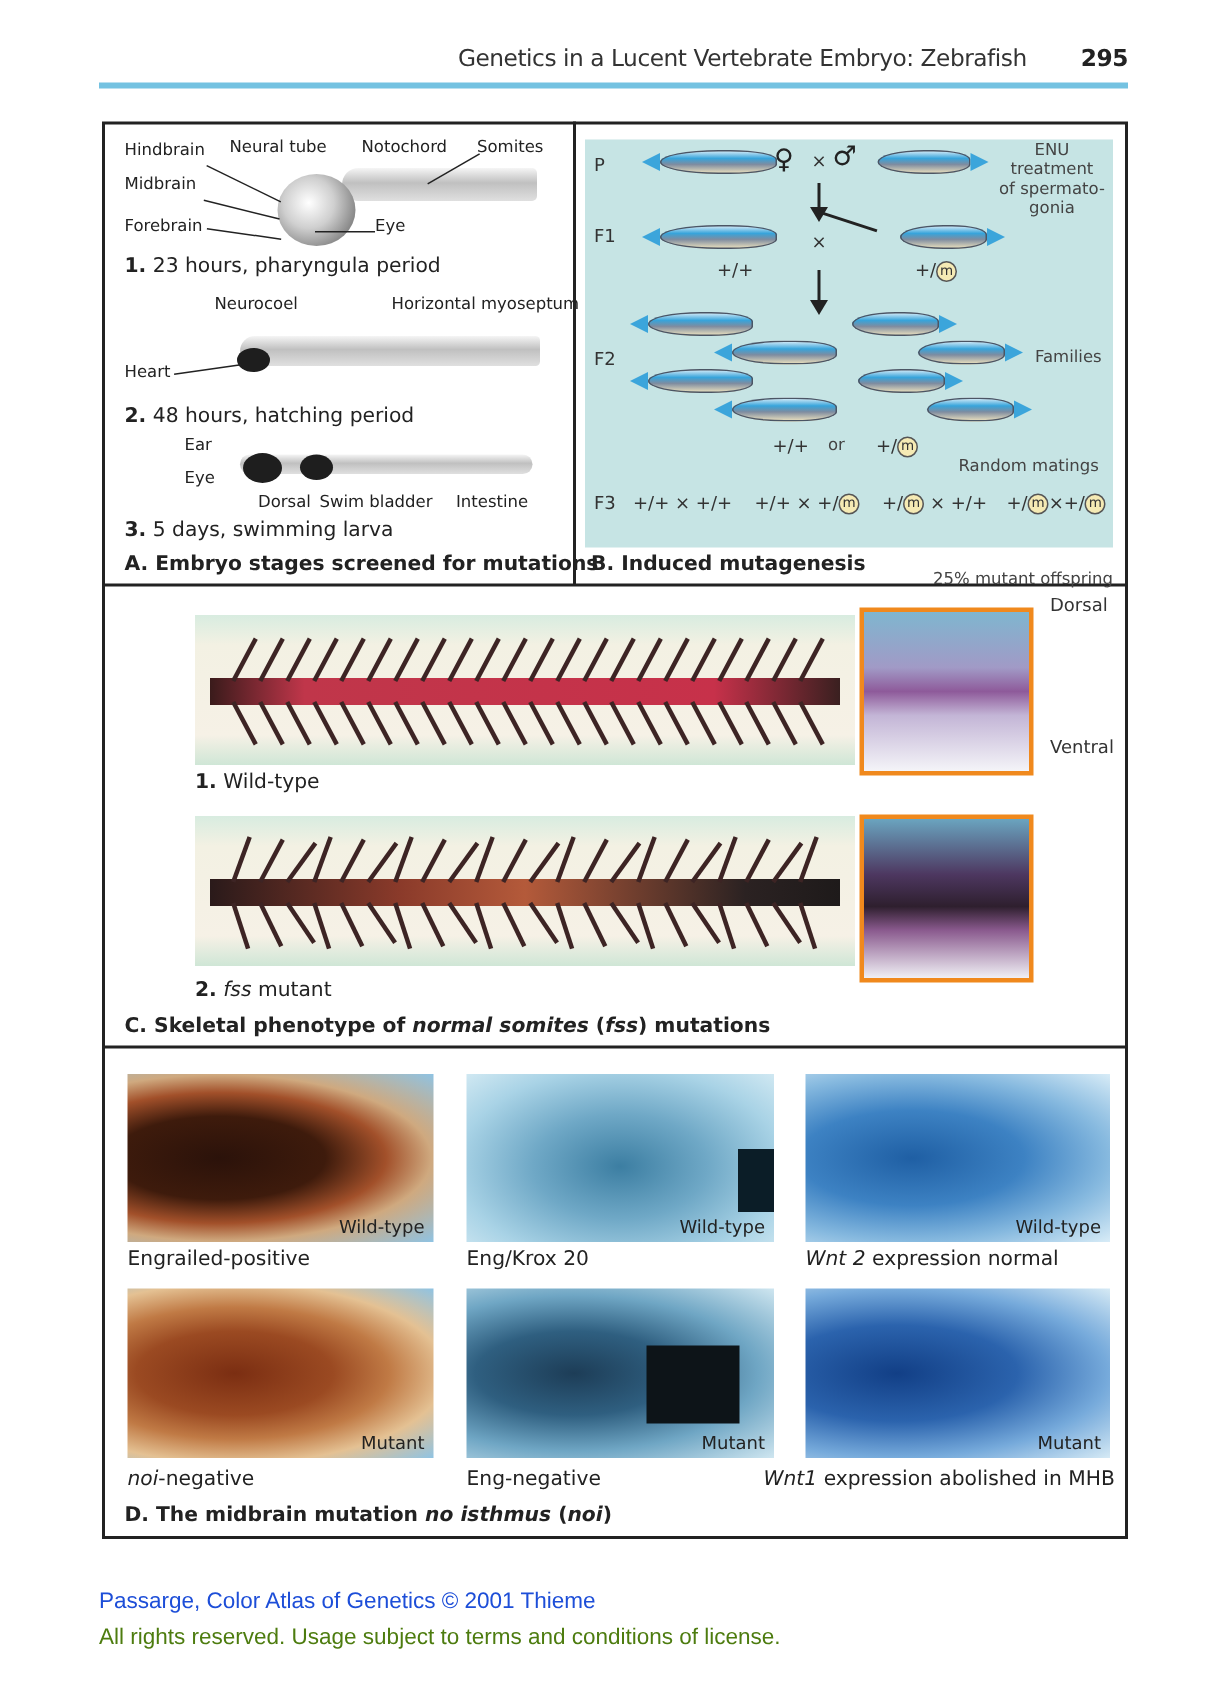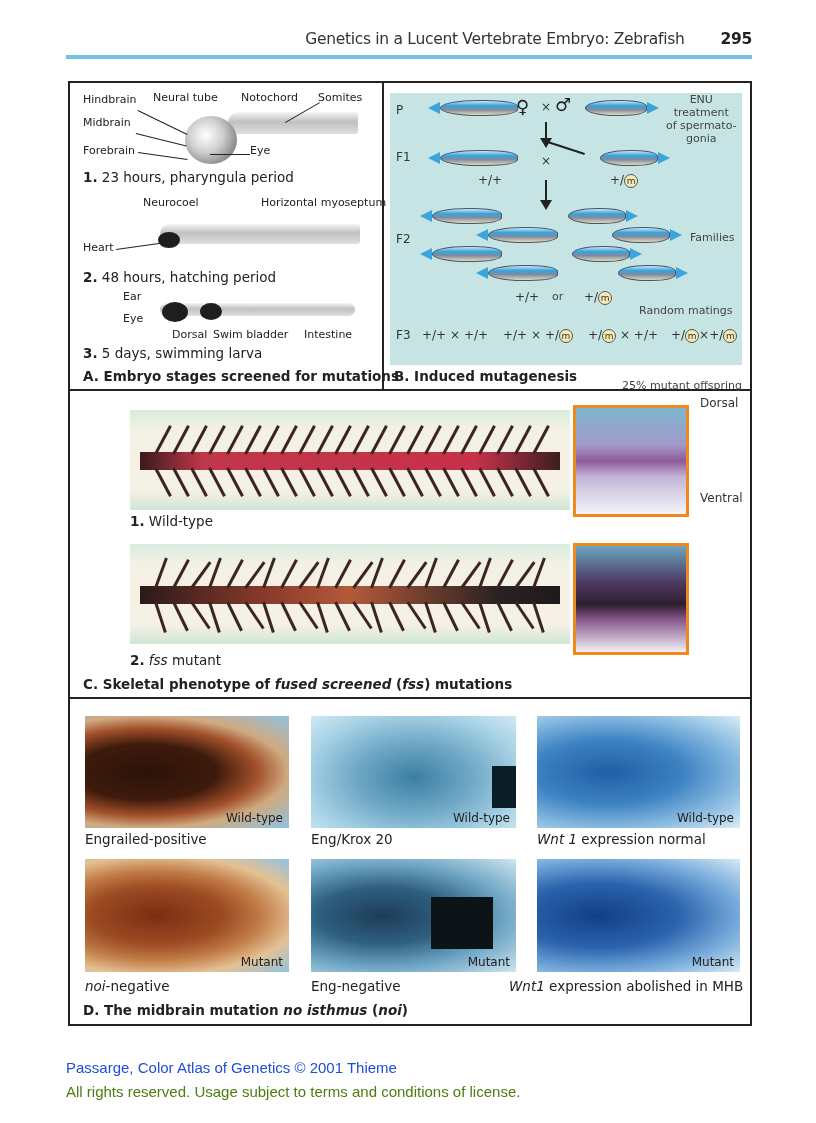--- a/index.html
+++ b/index.html
@@ -268,38 +268,38 @@
       <div class="abs rib" style="left: 366px; top: 12px; height: 32px; transform: rotate(28deg);"></div>
       <div class="abs rib" style="left: 366px; top: 58px; height: 32px; transform: rotate(-26deg); transform-origin: center top;"></div>
       <div class="abs rib" style="left: 384px; top: 12px; height: 32px; transform: rotate(36deg);"></div>
       <div class="abs rib" style="left: 384px; top: 58px; height: 32px; transform: rotate(-34deg); transform-origin: center top;"></div>
       <div class="abs rib" style="left: 402px; top: 12px; height: 32px; transform: rotate(20deg);"></div>
       <div class="abs rib" style="left: 402px; top: 58px; height: 32px; transform: rotate(-18deg); transform-origin: center top;"></div>
     </div>
   <div class="abs inset mut" style="left:573px;top:543px;width:116px;height:112px;"></div>
   <div class="abs cap" style="left:130px;top:652px;"><b>2.</b> <i>fss</i><span> mutant</span></div>
 
-  <div class="abs panel-title" style="left:83px;top:676px;"><span>C. Skeletal phenotype of </span><i>fused screened</i><span> (</span><i>fss</i><span>) mutations</span></div>
+  <div class="abs panel-title" style="left:83px;top:676px;"><span>C. Skeletal phenotype of </span><i>normal somites</i><span> (</span><i>fss</i><span>) mutations</span></div>
 </div>
 
 <div>
 
   <div class="abs photo brown" style="left:85px;top:716px;width:204px;height:112px;">
     <span class="tag">Wild-type</span>
   </div>
   <div class="abs photo blue1" style="left:311px;top:716px;width:205px;height:112px;">
     <div class="abs" style="right:0;top:50px;width:24px;height:42px;background:#0b1d27;"></div>
     <span class="tag">Wild-type</span>
   </div>
   <div class="abs photo blue3" style="left:537px;top:716px;width:203px;height:112px;">
     <span class="tag">Wild-type</span>
   </div>
   <span class="abs cap-d" style="left:85px;top:831px;">Engrailed-positive</span>
   <span class="abs cap-d" style="left:311px;top:831px;">Eng/Krox 20</span>
-  <span class="abs cap-d" style="left:537px;top:831px;"><i>Wnt 1</i><span> expression normal</span></span>
+  <span class="abs cap-d" style="left:537px;top:831px;"><i>Wnt 2</i><span> expression normal</span></span>
 
   <div class="abs photo brown2" style="left:85px;top:859px;width:204px;height:113px;">
     <span class="tag">Mutant</span>
   </div>
   <div class="abs photo blue2" style="left:311px;top:859px;width:205px;height:113px;">
     <div class="abs" style="left:120px;top:38px;width:62px;height:52px;background:#0d1418;"></div>
     <span class="tag">Mutant</span>
   </div>
   <div class="abs photo blue4" style="left:537px;top:859px;width:203px;height:113px;">
     <span class="tag">Mutant</span>

